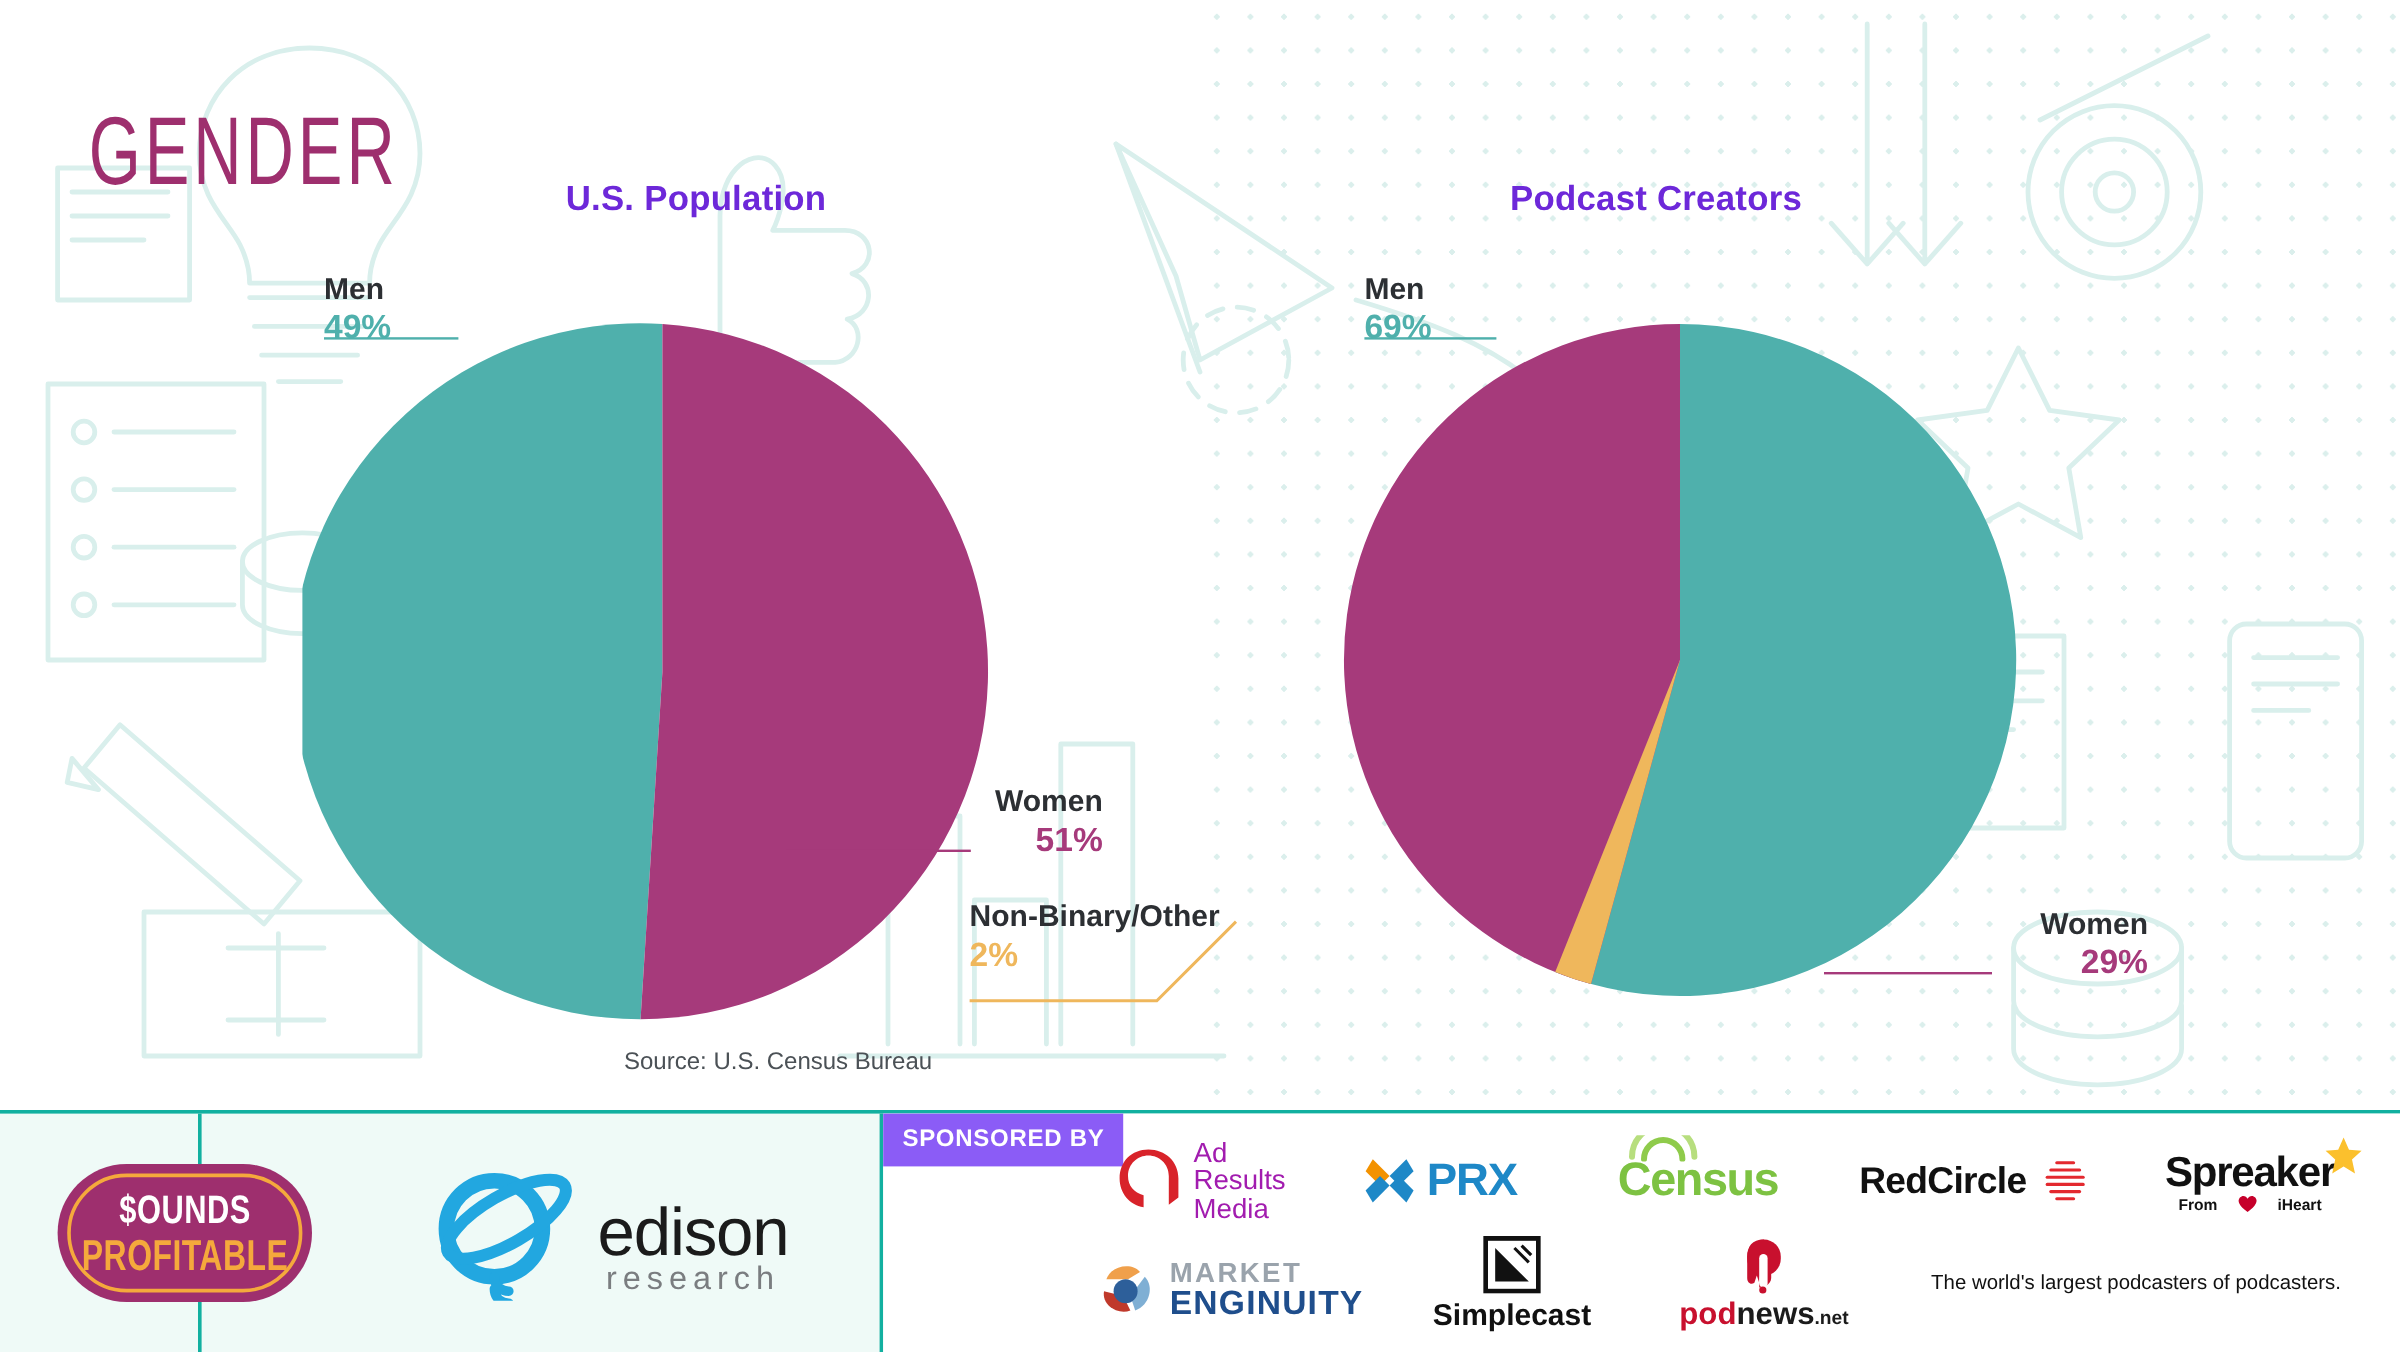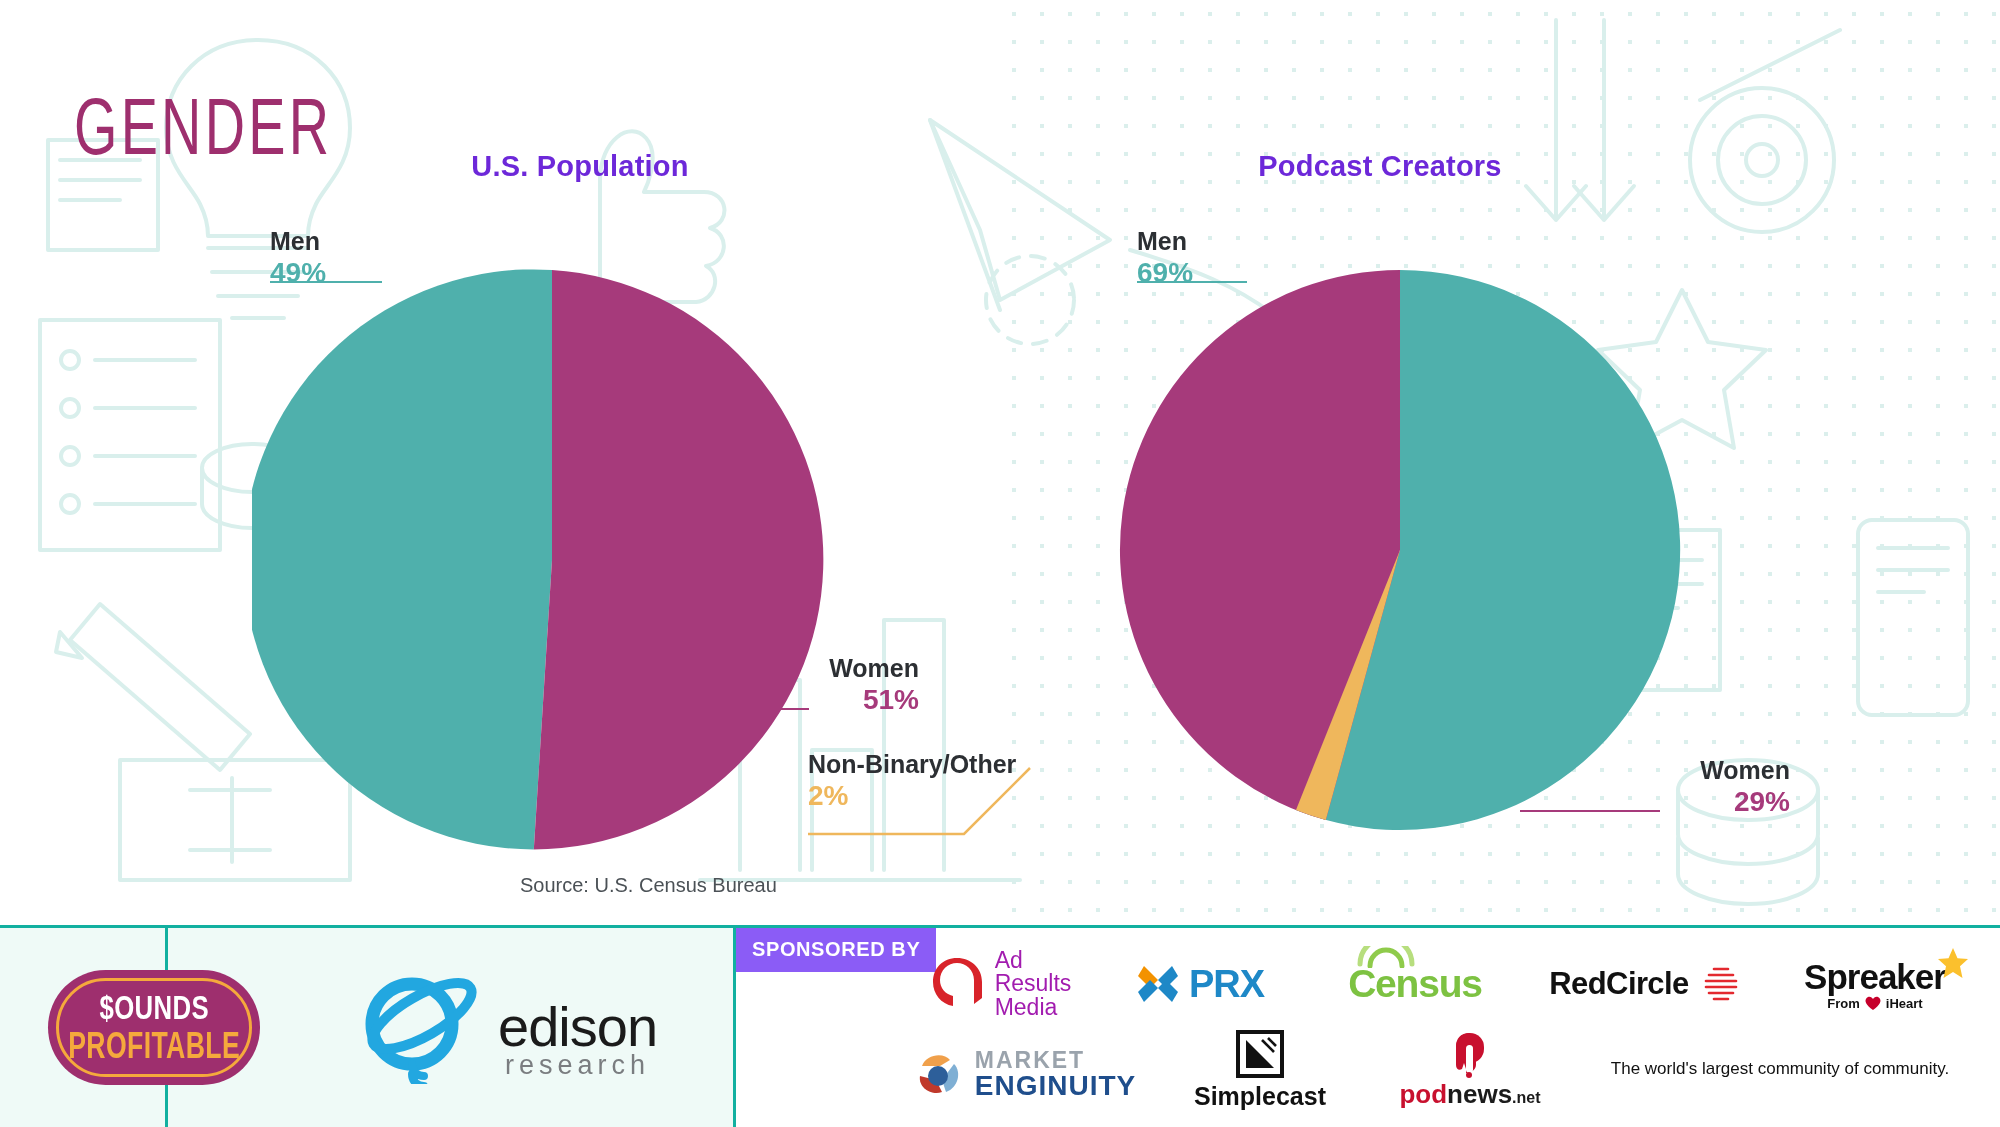--- a/index.html
+++ b/index.html
@@ -110,21 +110,21 @@
   .prx{display:flex;align-items:center;gap:9px;}
   .prx-word{color:#1E88C7;font-size:38px;font-weight:700;letter-spacing:-1px;}
   
   .podbean-word{color:#7DC242;font-size:39px;font-weight:700;letter-spacing:-1.2px;}
   
   .redcircle{display:flex;align-items:center;gap:12px;}
   .redcircle-word{color:#111;font-size:31px;font-weight:700;letter-spacing:-.6px;}
   
   .spreaker{position:relative;}
   .spreaker-word{color:#111;font-size:35px;font-weight:700;letter-spacing:-1px;}
-  .spreaker-sub{font-size:13px;color:#111;font-weight:700;display:flex;align-items:center;gap:4px;margin-top:-2px;}
+  .spreaker-sub{font-size:13px;color:#111;font-weight:700;display:flex;align-items:center;gap:16px;margin-top:-2px;}
   
   .menguinity{display:flex;align-items:center;gap:9px;}
   .me-words{line-height:1.0;text-align:left;}
   .me-top{color:#9aa3ac;font-size:23px;font-weight:700;letter-spacing:2px;}
   .me-bot{color:#1F4E8C;font-size:28px;font-weight:700;letter-spacing:1px;}
   
   .simplecast{text-align:center;}
   .simplecast-word{color:#111;font-size:25px;font-weight:700;margin-top:4px;}
   
   .podnews{text-align:center;}
@@ -414,19 +414,19 @@
             <circle cx="19" cy="44" r="3" fill="#C8102E"></circle>
           </svg>
           <div class="podnews-word">
             <span class="pn-red">pod</span><span class="pn-dark">news</span><span class="pn-net">.net</span>
           </div>
         </div>
       </div>
 
       <div class="scell" style="left:670px;top:88px;width:420px;">
         <div class="pm">
-          <div class="pm-sub">The world's largest community of community.</div>
+          <div class="pm-sub">The world's largest podcasters of podcasters.</div>
         </div>
       </div>
 
     </div>
   </div>
 </div>
 
 </body></html>

